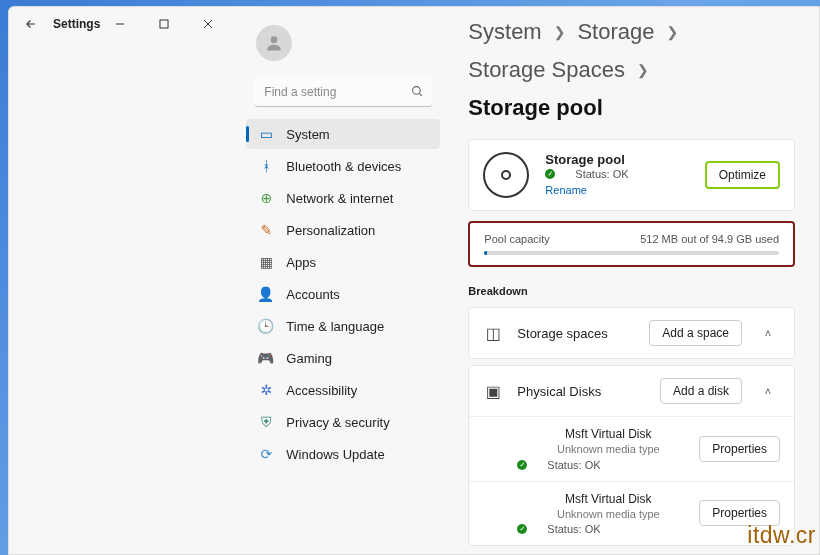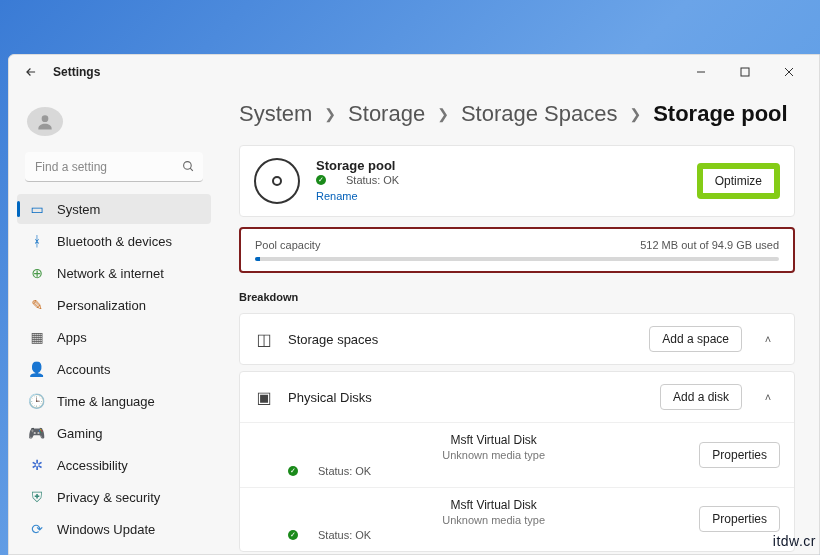--- a/index.html
+++ b/index.html
@@ -1,17 +1,17 @@
 <!DOCTYPE html>
 <html><head>
 <meta charset="utf-8">
 <style>
   * { margin: 0; padding: 0; box-sizing: border-box; font-family: "Segoe UI", -apple-system, sans-serif; }
   body { background: linear-gradient(135deg, #3a7bd5 0%, #6ba4e8 50%, #5096e3 100%); width: 820px; height: 555px; overflow: hidden; position: relative; }
-  .window { position: absolute; top: 6px; left: 8px; right: 0; bottom: 0; background: #f7f7f7; border-radius: 6px 0 0 0; border: 1px solid #ddd; display: flex; flex-direction: column; margin-top: 48px; }
+  .window { position: absolute; top: 6px; left: 8px; right: 0; bottom: 0; background: #f7f7f7; border-radius: 6px 0 0 0; border: 1px solid #ddd; display: flex; flex-direction: row; }
   .titlebar { height: 34px; display: flex; align-items: center; padding: 0 10px; }
   .back-btn { width: 24px; height: 24px; display: flex; align-items: center; justify-content: center; color: #333; cursor: pointer; }
   .title-text { font-size: 12px; font-weight: 600; color: #222; margin-left: 10px; }
   .win-controls { margin-left: auto; display: flex; gap: 4px; }
   .win-btn { width: 40px; height: 28px; display: flex; align-items: center; justify-content: center; color: #333; }
   .body { display: flex; flex: 1; overflow: hidden; }
   .sidebar { width: 210px; padding: 10px 8px; display: flex; flex-direction: column; }
   .avatar { width: 36px; height: 36px; border-radius: 50%; background: #d8d8d8; margin: 8px 10px 16px; display:flex; align-items:center; justify-content:center; color:#888; }
   .search { margin: 0 8px 12px; position: relative; }
   .search input { width: 100%; height: 30px; border: none; border-bottom: 1px solid #c0c0c0; background: #fcfcfc; border-radius: 4px; padding: 0 28px 0 10px; font-size: 12px; color: #4c1d95; outline: none; }
@@ -28,38 +28,38 @@
   .bc-sep { color: #777; font-size: 14px; }
   .bc-current { color: #111; font-weight: 600; }
   .pool-header { display: flex; align-items: center; background: #fff; border: 1px solid #e6e6e6; border-radius: 4px; padding: 12px 14px; margin-bottom: 10px; }
   .pool-icon { width: 46px; height: 46px; border: 2px solid #333; border-radius: 50%; display: flex; align-items: center; justify-content: center; margin-right: 16px; }
   .pool-icon-inner { width: 10px; height: 10px; border: 2px solid #333; border-radius: 50%; }
   .pool-info { flex: 1; }
   .pool-title { font-size: 13px; font-weight: 600; color: #222; }
   .status-row { display: flex; align-items: center; gap: 20px; font-size: 11px; color: #555; margin-top: 1px; }
   .status-dot { width: 10px; height: 10px; border-radius: 50%; background: #1a8a1a; display: inline-flex; align-items:center; justify-content:center; color:#fff; font-size:7px; }
   .rename-link { font-size: 11px; color: #0360b9; cursor: pointer; margin-top: 2px; display: inline-block; }
-  .optimize-btn { background: #fff; border: 6px solid #84cc16; border-radius: 4px; padding: 5px 12px; font-size: 12px; cursor: pointer; color:#222; }
+  .optimize-btn { background: #fff; border: 2px solid #84cc16; border-radius: 4px; padding: 5px 12px; font-size: 12px; cursor: pointer; color:#222; }
   .capacity-card { background: #fff; border: 2px solid #7f1d1d; border-radius: 4px; padding: 10px 14px; margin-bottom: 18px; }
   .cap-row { display: flex; justify-content: space-between; font-size: 11px; color: #555; margin-bottom: 6px; }
   .cap-bar { height: 4px; background: #d8d8d8; border-radius: 2px; position: relative; overflow: hidden; }
   .cap-fill { height: 100%; background: #0067c0; width: 1%; }
   .section-label { font-size: 11px; font-weight: 600; color: #222; margin-bottom: 10px; }
   .card { background: #fff; border: 1px solid #e6e6e6; border-radius: 4px; margin-bottom: 6px; }
   .card-header { display: flex; align-items: center; padding: 12px 14px; gap: 14px; }
   .card-header .icon-slot { width: 20px; display: flex; justify-content: center; color: #444; }
   .card-title { flex: 1; font-size: 13px; color: #222; }
   .action-btn { background: #fff; border: 1px solid #ccc; border-radius: 4px; padding: 5px 12px; font-size: 12px; cursor: pointer; color:#222; }
   .chev { width: 24px; text-align: center; color: #555; cursor: pointer; font-size: 11px; }
   .disk-row { display: flex; align-items: center; padding: 10px 14px 10px 48px; border-top: 1px solid #efefef; }
   .disk-info { flex: 1; text-align: center; }
   .disk-name { font-size: 12px; color: #222; }
   .disk-sub { font-size: 11px; color: #777; line-height: 1.5; }
   .help-row { display: flex; align-items: center; gap: 12px; padding: 12px 2px; font-size: 12px; color: #0360b9; cursor: pointer; }
-  .watermark { position: absolute; right: 4px; bottom: 6px; font-size: 14px; color: #0f172a; font-weight: 500; letter-spacing: 0.5px; }
+  .watermark { position: absolute; right: 4px; bottom: 6px; font-size: 23px; color: #a16207; font-weight: 500; letter-spacing: 0.5px; }
 </style>
 </head>
 <body>
 
 <div class="window">
   <div class="titlebar">
     <div class="back-btn">
       <svg width="14" height="14" viewBox="0 0 24 24" fill="none" stroke="currentColor" stroke-width="2">
           <path d="M19 12H5M11 18l-6-6 6-6"></path>
         </svg>

